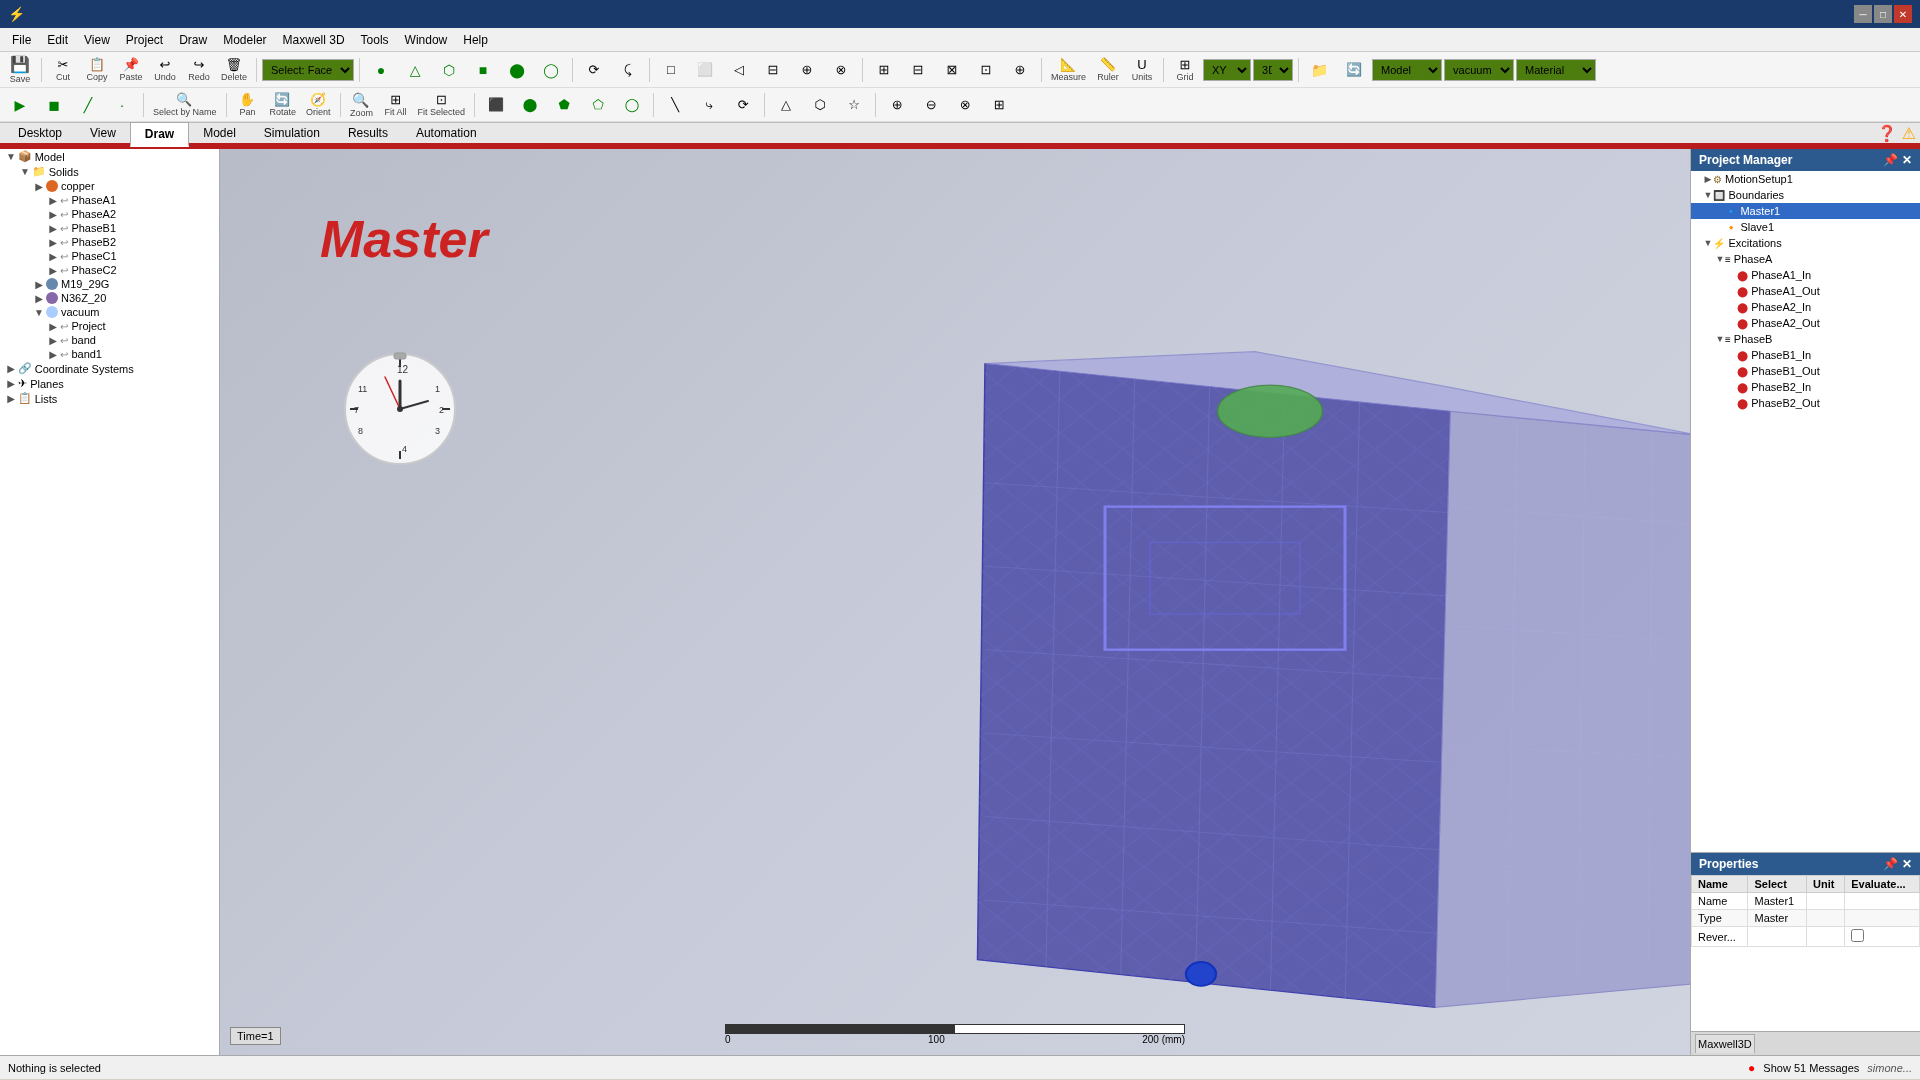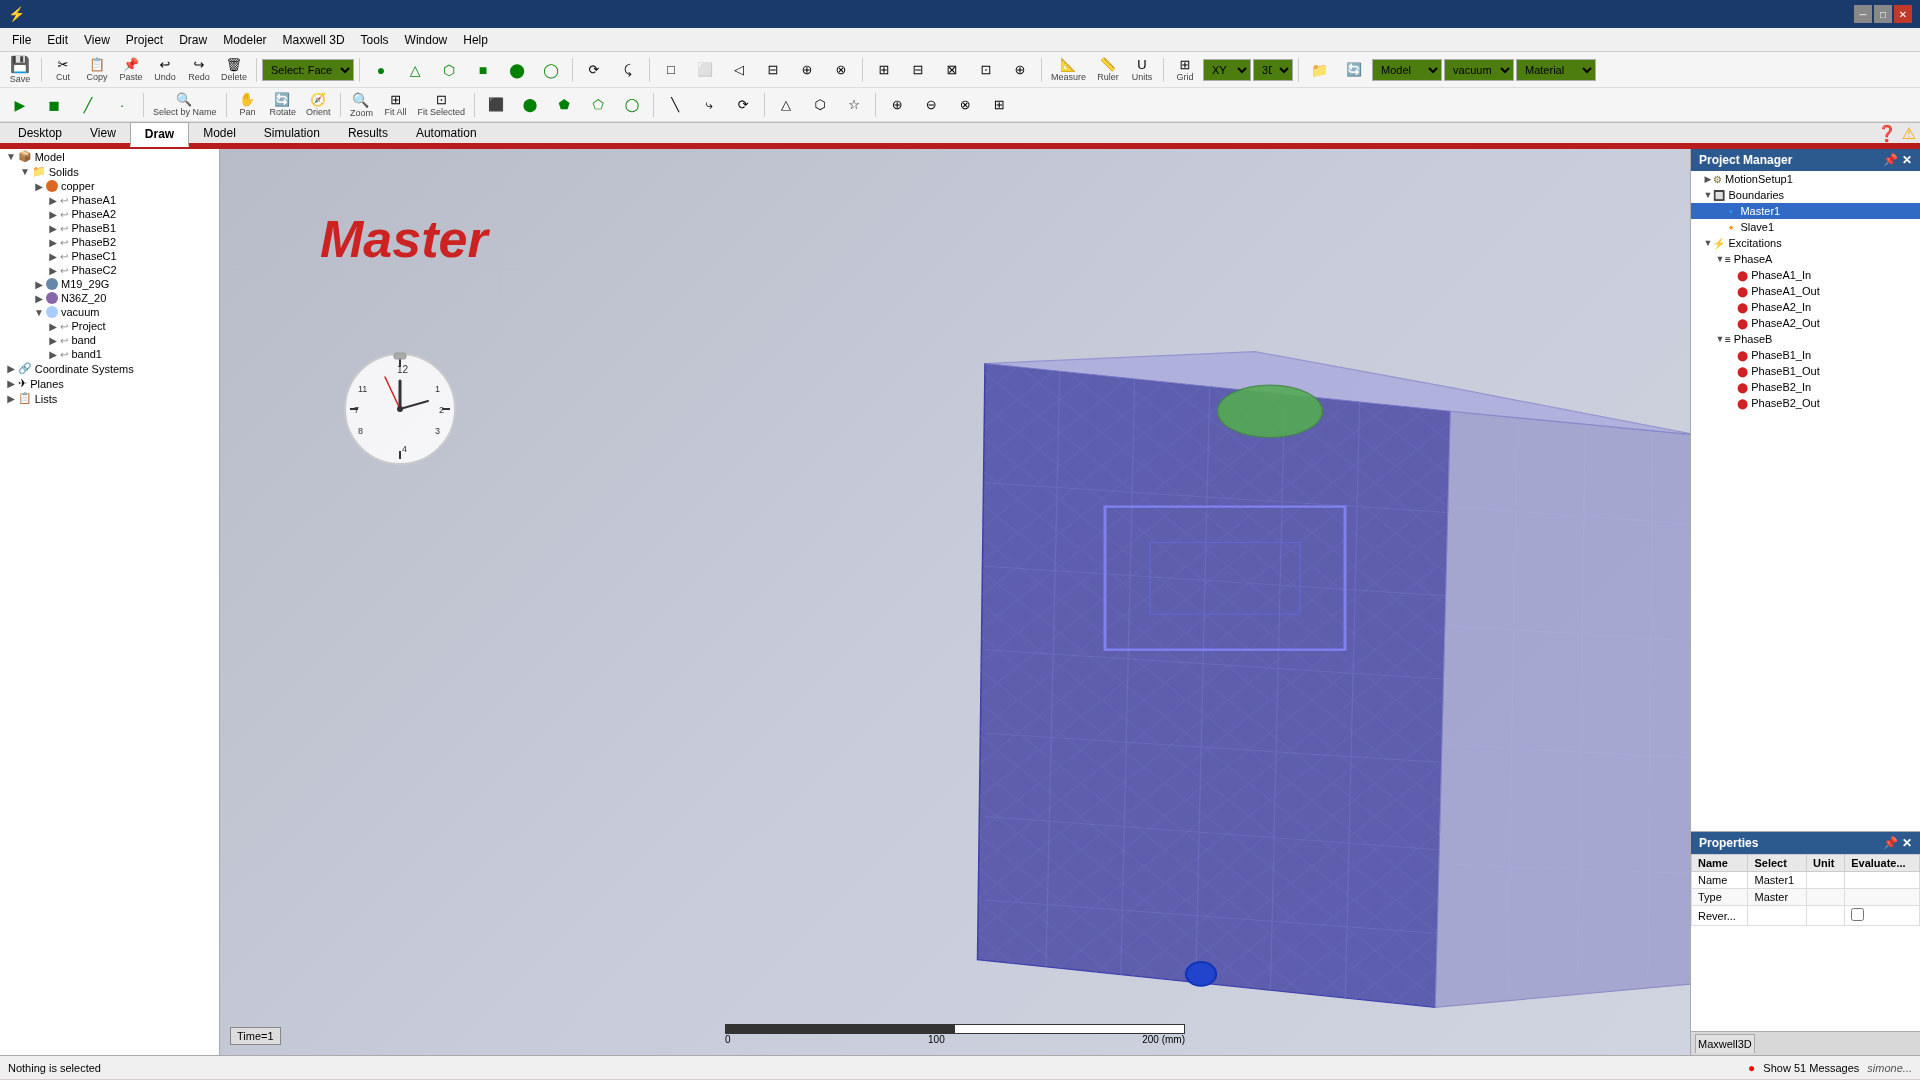--- a/index.html
+++ b/index.html
@@ -240,21 +240,21 @@
       white-space: nowrap;
     }
     .pm-selected { background: #316ac5; color: white; }
     .pm-indent-1 { padding-left: 12px; }
     .pm-indent-2 { padding-left: 24px; }
     .pm-indent-3 { padding-left: 36px; }
     .pm-expand { width: 10px; display: inline-block; text-align: center; font-size: 9px; color: #555; }
 
     
     #properties-panel {
-      height: 200px;
+      height: 179px;
       background: white;
       border-top: 1px solid #aaa;
       display: flex;
       flex-direction: column;
     }
     #properties-table {
       width: 100%;
       border-collapse: collapse;
       font-size: 11px;
     }

